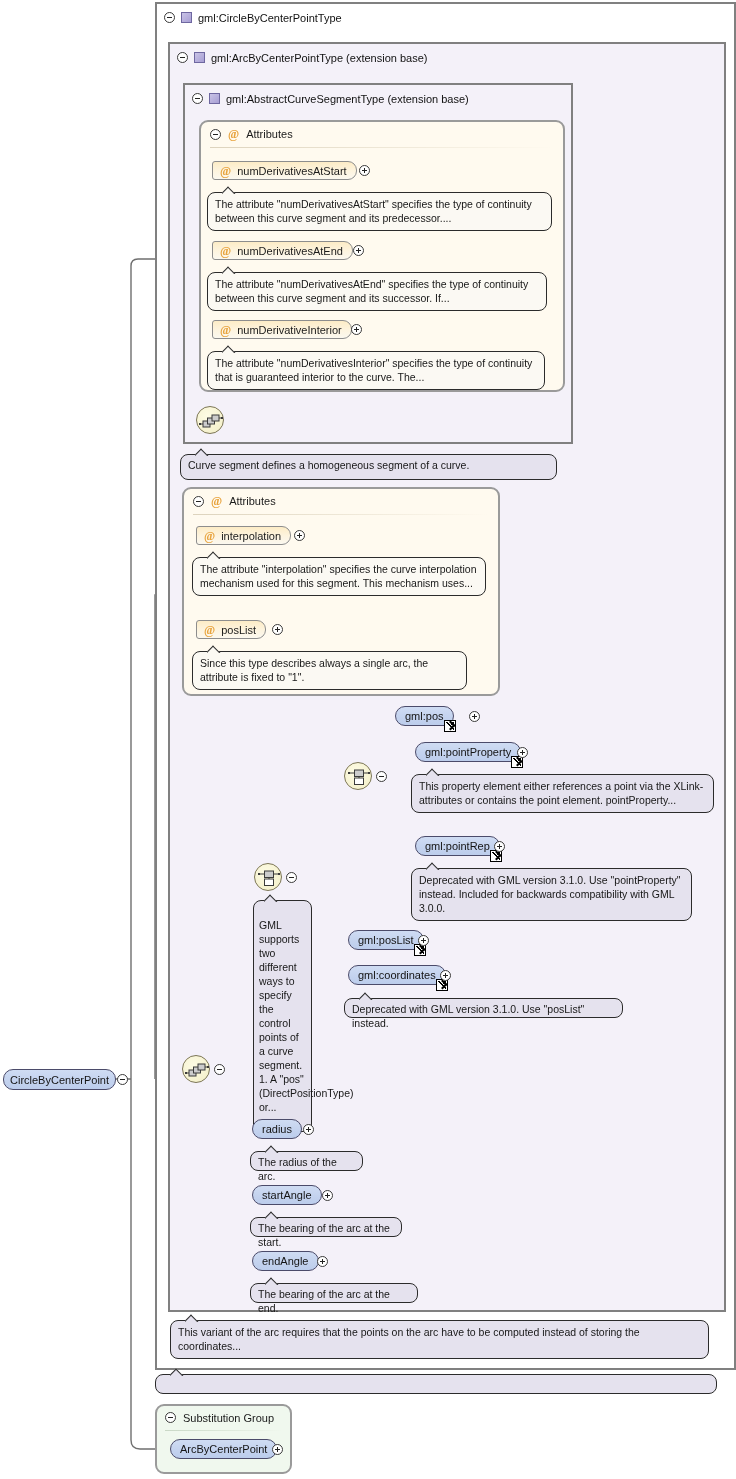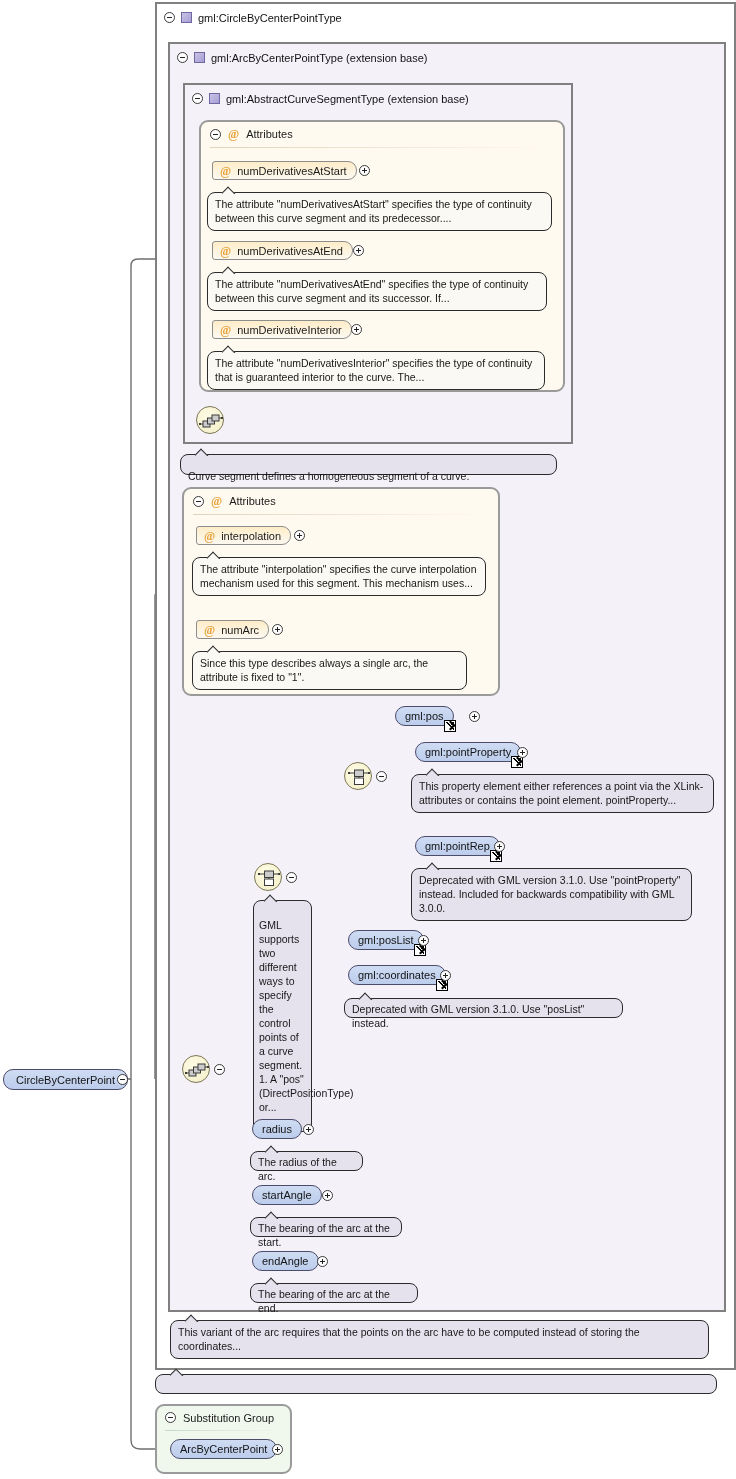--- a/index.html
+++ b/index.html
@@ -157,21 +157,21 @@
   }
   .subg .shead { height:23px; display:flex; align-items:center; gap:7px; padding-left:8px; font-size:11px; }
   .subg .ssep { position:absolute; left:8px; right:8px; top:24px; height:1px;
     background: linear-gradient(to right,#c9d8c6, rgba(201,216,198,0)); }
 
   
   .rootel {
     position:absolute;
     height:21px; border:1px solid #4b4b6a; border-radius:10px;
     background: linear-gradient(to bottom,#cfdcf3 0%,#c3d2ee 60%,#bccdec 100%);
-    display:flex; align-items:center; justify-content:center; padding:0 12px;
+    display:flex; align-items:center; justify-content:center; padding:0 6px;
     font-size:11px; color:#141414; white-space:nowrap;
   }
 </style>
 </head>
 <body>
 
 <div id="root">
 
   <svg id="wires" viewBox="0 0 736 1479" xmlns="http://www.w3.org/2000/svg">
     <g stroke="#6f6f6f" stroke-width="1.4" fill="none">
@@ -291,21 +291,21 @@
         <path d="M3 17 H6"></path>
           <path d="M22 11 H25"></path>
       </g>
       <g fill="#3b3b3b">
           <rect x="2" y="16" width="2" height="2"></rect>
           <rect x="24" y="10" width="2" height="2"></rect>
         </g>
     </svg>
   </div>
 
-  <div class="doc" style="left:180px; top:454px; width:377px; height:16px; padding-top:14px;">
+  <div class="doc" style="left:180px; top:454px; width:377px; height:26px; padding-top:3px;">
     <span class="tail"></span>
     <span>Curve segment defines a homogeneous segment of a curve.</span>
   </div>
 
   <div class="attrs" style="left:182px; top:487px; width:318px; height:209px;">
     <div class="ahead">
       <span class="minus"></span>
       <span class="at">@</span>
       <span>Attributes</span>
     </div>
@@ -317,21 +317,21 @@
     <span>interpolation</span>
   </div>
   <span class="plus attr-plus" style="left:294px; top:530px;"></span>
   <div class="doc attrdoc" style="left:192px; top:557px; width:294px;">
     <span class="tail"></span>
     <span>The attribute "interpolation" specifies the curve interpolation mechanism used for this segment. This mechanism uses...</span>
   </div>
 
   <div class="attrbox" style="left:196px; top:620px;">
     <span class="at">@</span>
-    <span>numArc</span>
+    <span>posList</span>
   </div>
   <span class="plus attr-plus" style="left:272px; top:624px;"></span>
   <div class="doc attrdoc" style="left:192px; top:651px; width:275px;">
     <span class="tail"></span>
     <span>Since this type describes always a single arc, the attribute is fixed to "1".</span>
   </div>
 
   <div class="comp" style="left:344px; top:762px;">
     <svg width="28" height="28" viewBox="0 0 28 28" xmlns="http://www.w3.org/2000/svg">
       <g stroke="#3b3b3b" stroke-width="1" fill="#cccccc">

